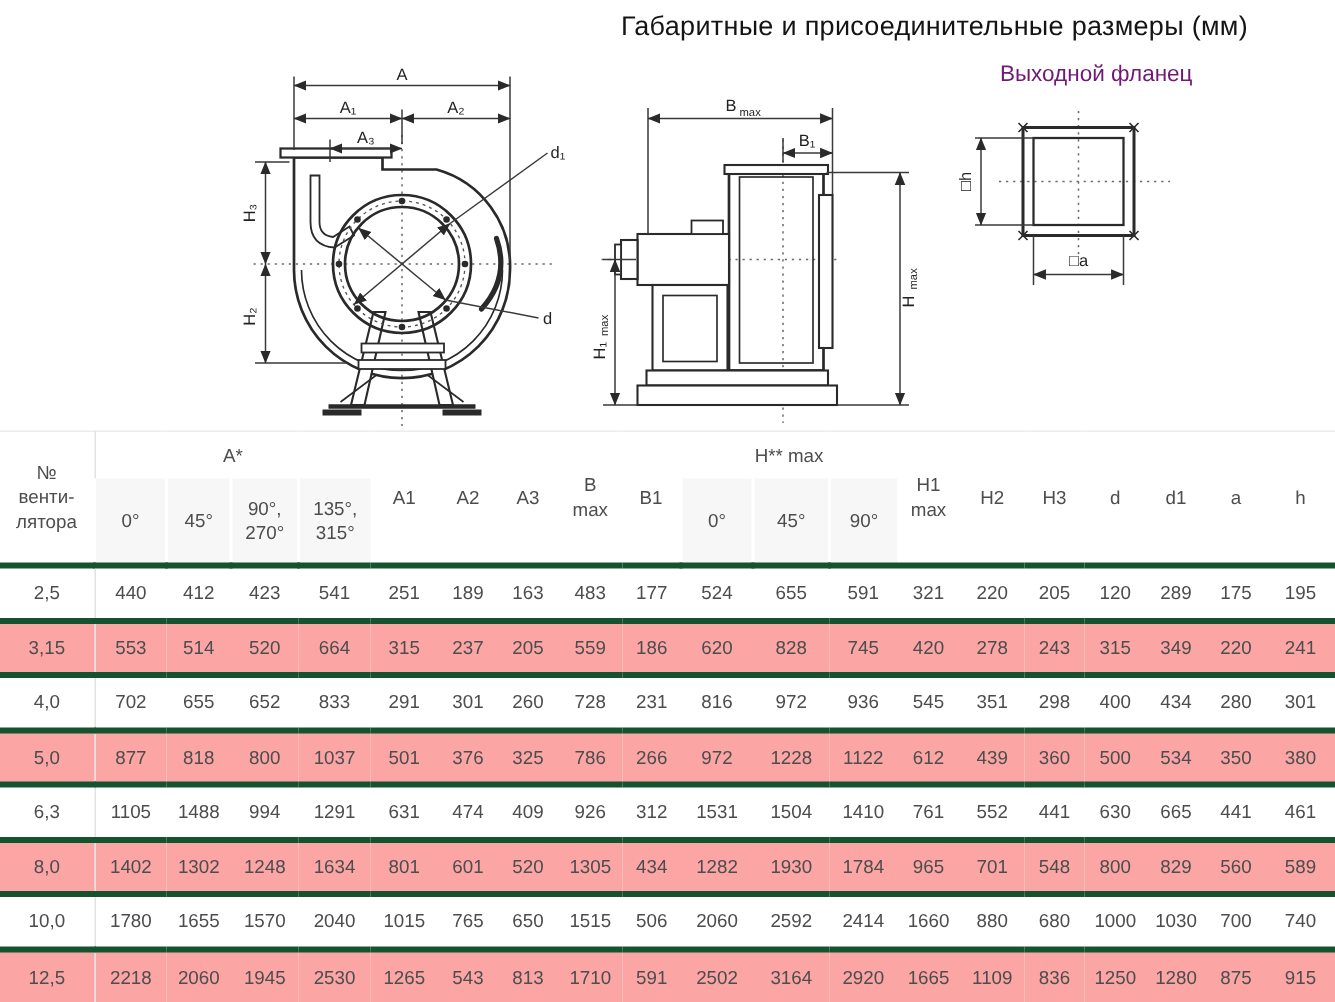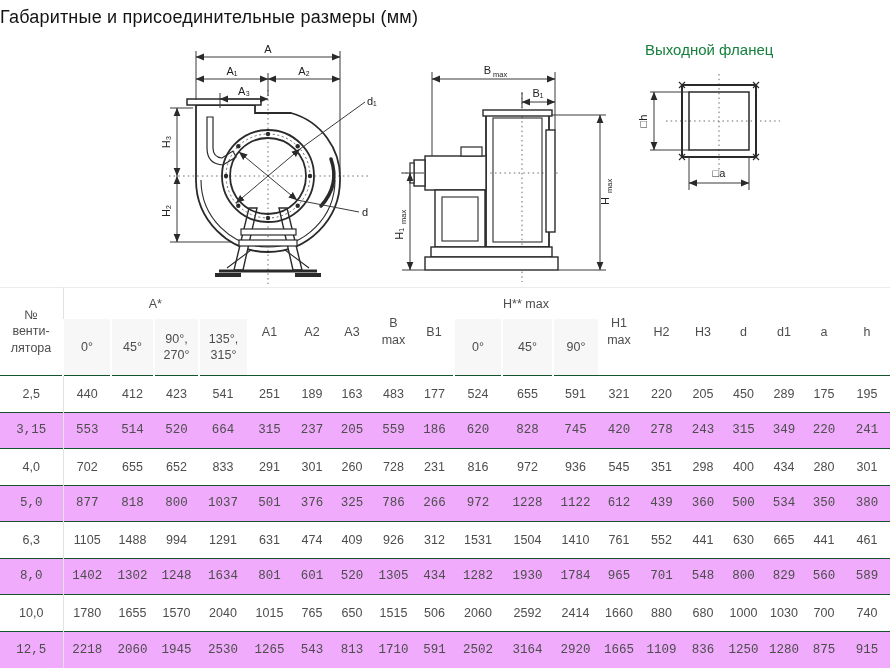--- a/index.html
+++ b/index.html
@@ -1,26 +1,26 @@
 <!DOCTYPE html>
 <html><head>
 <meta charset="utf-8">
 <style>
   html,body{margin:0;padding:0;}
   body{
     width:890px;height:668px;position:relative;overflow:hidden;
     background:#ffffff;font-family:"Liberation Sans",sans-serif;
   }
   .page-title{
-    position:absolute;top:7px;left:0;width:832px;text-align:left;
+    position:absolute;top:7px;left:0;width:832px;text-align:right;
     font-size:18px;font-weight:500;color:#141414;letter-spacing:.2px;
   }
   .flange-title{
-    position:absolute;top:41px;left:645px;width:150px;text-align:left;
-    font-size:15px;color:#15803d;
+    position:absolute;top:41px;left:645px;width:150px;text-align:right;
+    font-size:15px;color:#701a75;
   }
   svg.drawing{position:absolute;overflow:visible;}
   .ln{stroke:#2a2a2a;fill:none;}
   .thin{stroke:#2a2a2a;stroke-width:1.1;fill:none;}
   .white{fill:#fff;stroke:#2a2a2a;}
   .dim{stroke:#3a3a3a;stroke-width:1;fill:none;}
   .cl{stroke:#6a6a6a;stroke-width:1;stroke-dasharray:1.5 3.2;fill:none;}
   .dim-label{font-size:11px;fill:#222;}
   .dim-sub{font-size:7.5px;fill:#222;}
   
@@ -30,22 +30,22 @@
     font-size:12.5px;color:#4d4d4d;text-align:center;
     border-top:1px solid #ececec;
   }
   table.dims th{font-weight:400;padding:0;}
   table.dims td{padding:0;}
   .fan-col{border-right:1px solid #e2e2e2;}
   tr.group-row th{height:31px;vertical-align:middle;}
   tr.sub-row th{height:56px;vertical-align:middle;line-height:1.3;}
   th.shade{background:#f7f7f7;border-left:2px solid #fff;}
   .ml{white-space:pre-line;line-height:1.3;}
-  tbody tr{height:36.5px;border-top:1px solid #14532d;padding-left:44px;}
-  tbody tr.alt{background:#f0abfc;font-family:Liberation Mono, monospace;}
+  tbody tr{height:36.5px;border-top:4px solid #14532d;padding-left:44px;}
+  tbody tr.alt{background:#fca5a5;}
 </style>
 </head>
 <body>
 
 <div class="page-title">Габаритные и присоединительные размеры (мм)</div>
 
 <svg class="drawing" style="left:163px;top:38px" width="250" height="248" viewBox="0 0 250 248">
   <defs>
     <marker id="ma" markerUnits="userSpaceOnUse" markerWidth="9" markerHeight="9" refX="8.3" refY="4.5" orient="auto-start-reverse">
       <path d="M0,1 L8.6,4.5 L0,8 Z" fill="#2a2a2a"></path>
@@ -245,21 +245,21 @@
         <td>189</td>
         <td>163</td>
         <td>483</td>
         <td>177</td>
         <td>524</td>
         <td>655</td>
         <td>591</td>
         <td>321</td>
         <td>220</td>
         <td>205</td>
-        <td>450</td>
+        <td>120</td>
         <td>289</td>
         <td>175</td>
         <td>195</td>
       </tr>
       <tr class="alt">
         <td class="fan-num fan-col">3,15</td>
         <td>553</td>
         <td>514</td>
         <td>520</td>
         <td>664</td>

